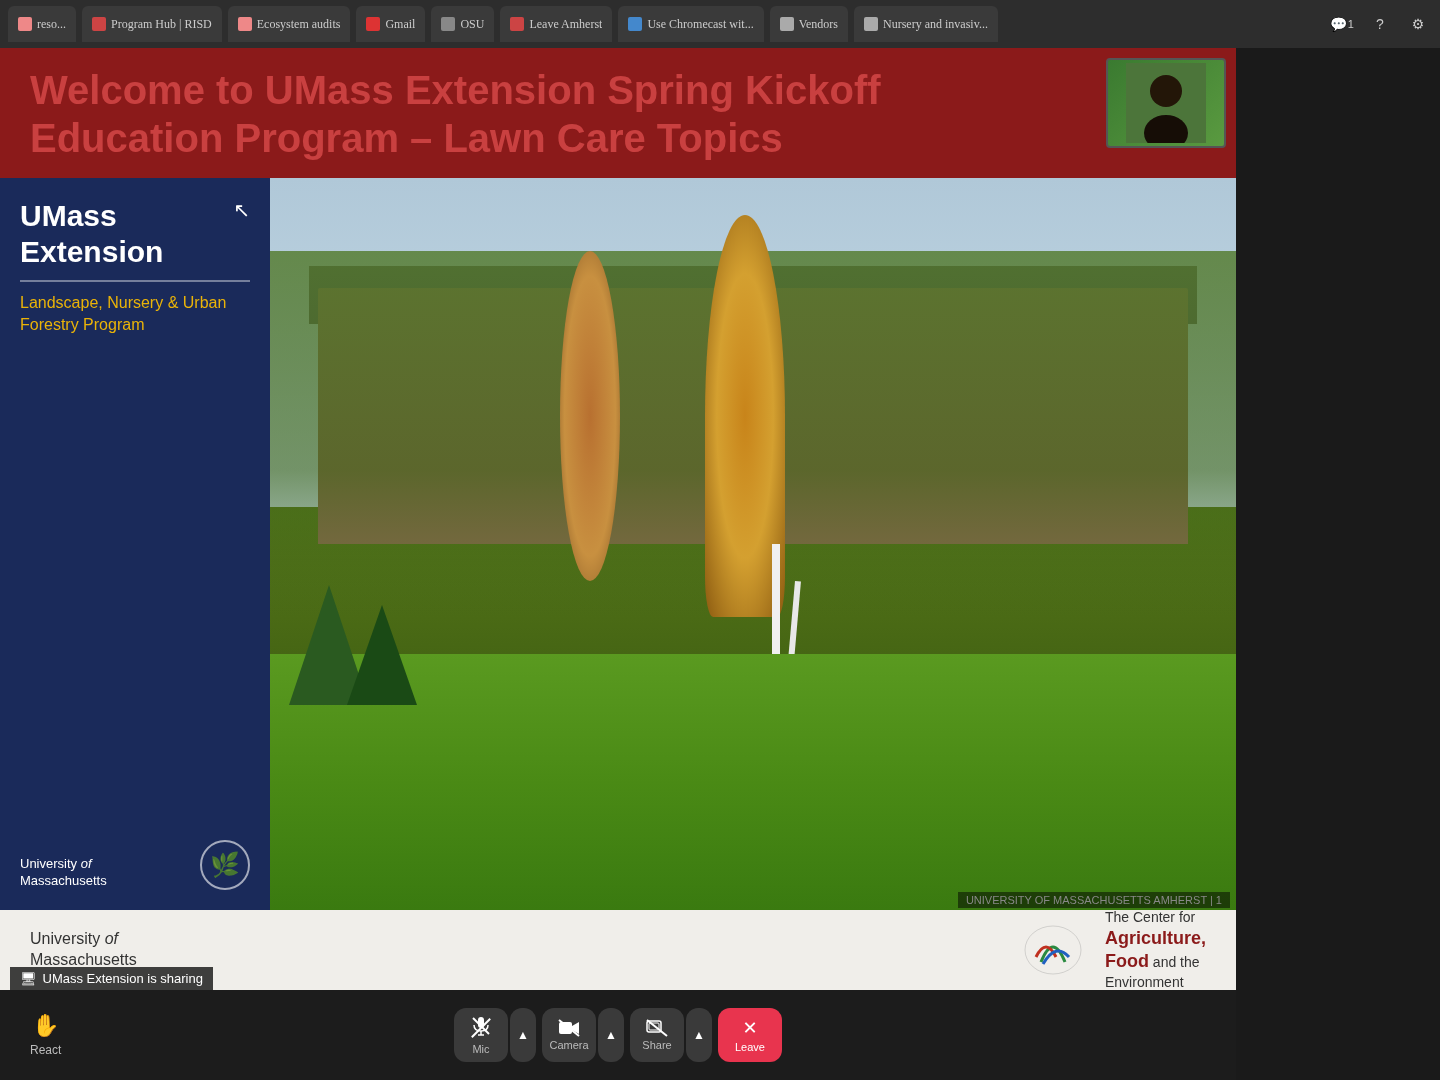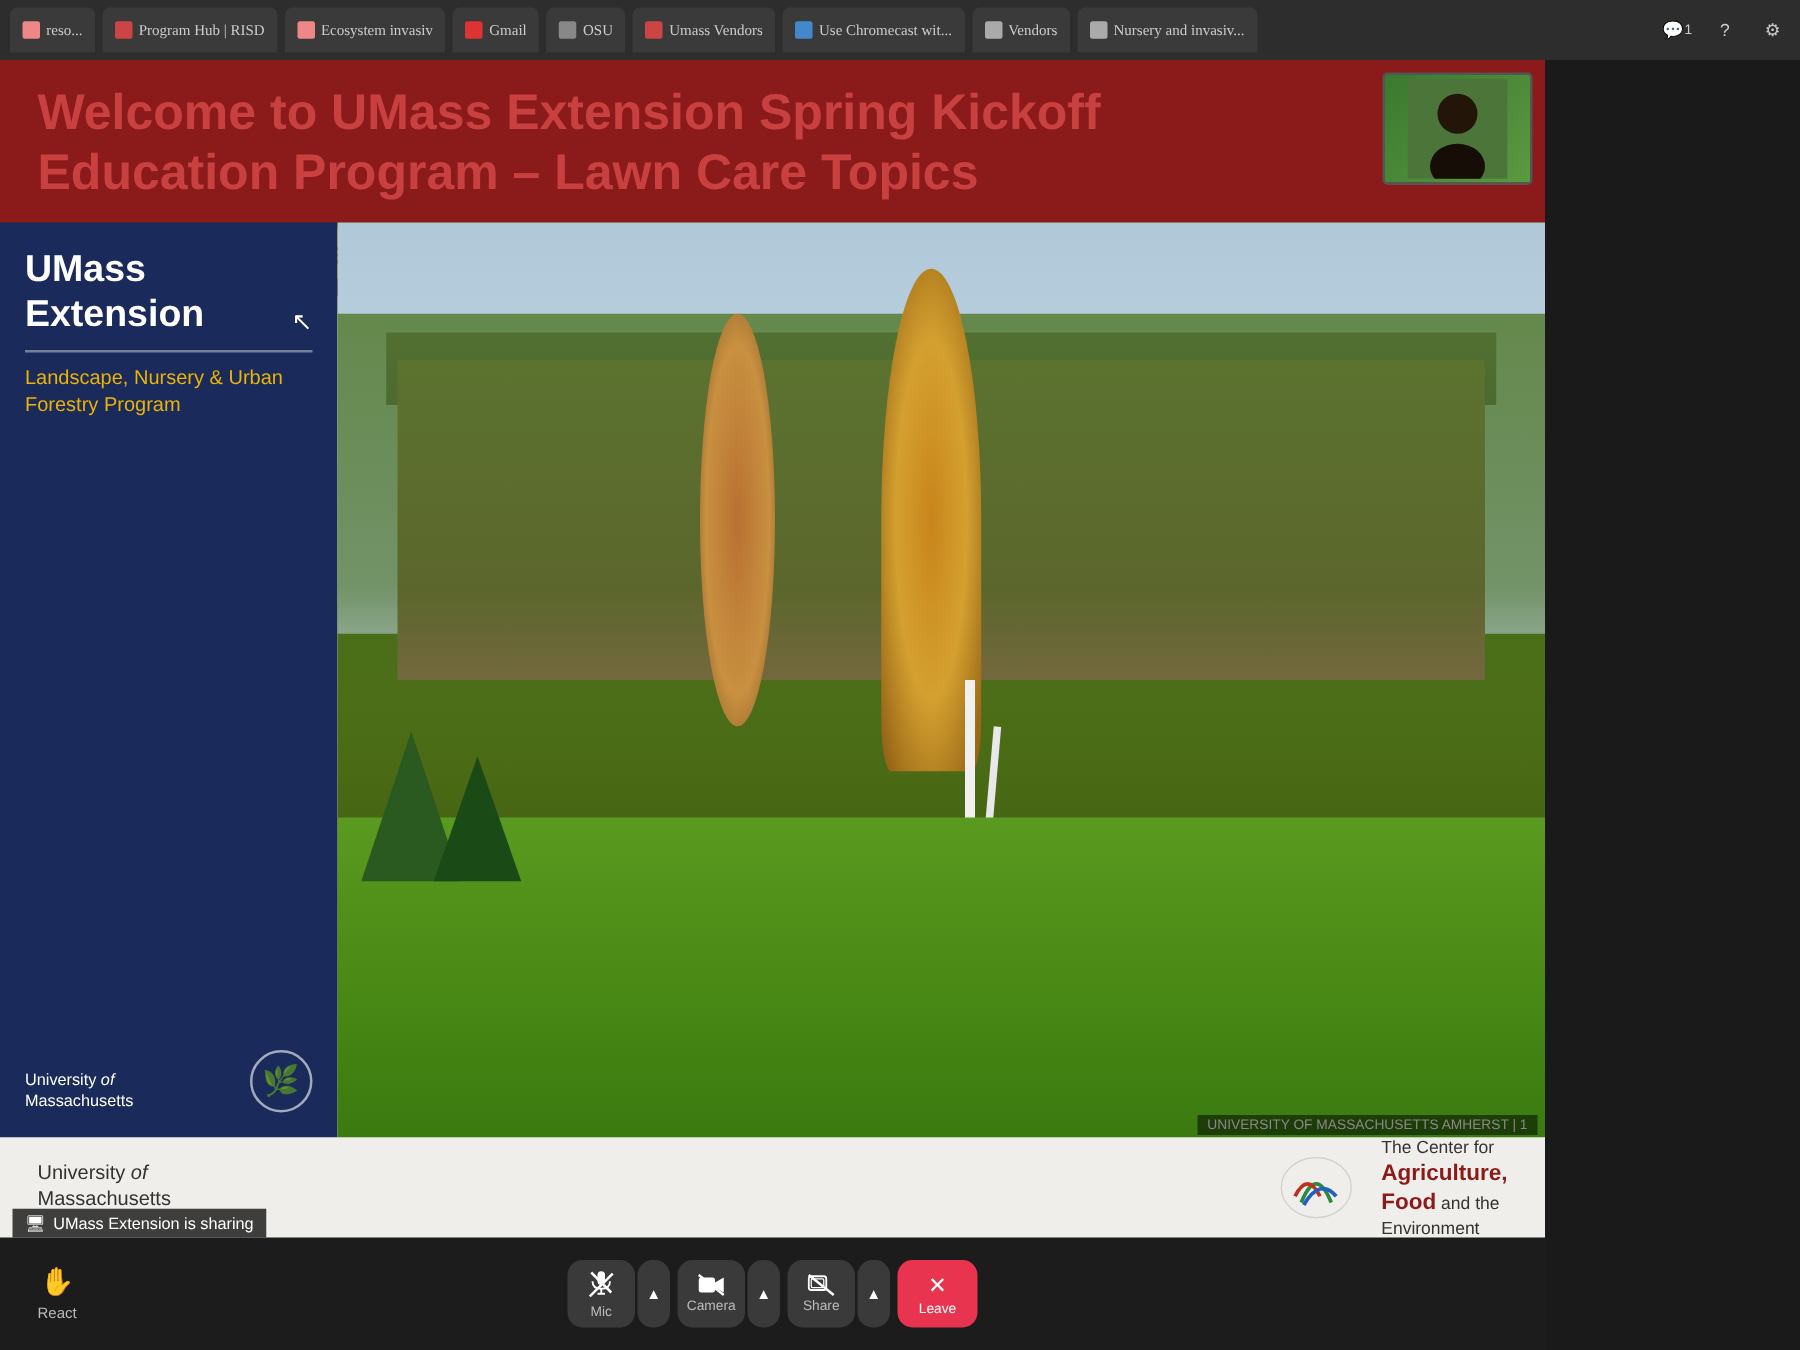--- a/index.html
+++ b/index.html
@@ -466,33 +466,33 @@
   <div class="tab-item">
     <div class="tab-favicon" style="background:#e88;"></div>
     <span class="tab-label">reso...</span>
   </div>
   <div class="tab-item">
     <div class="tab-favicon" style="background:#c44;"></div>
     <span class="tab-label">Program Hub | RISD</span>
   </div>
   <div class="tab-item">
     <div class="tab-favicon" style="background:#e88;"></div>
-    <span class="tab-label">Ecosystem invasiv</span>
+    <span class="tab-label">Ecosystem audits</span>
   </div>
   <div class="tab-item">
     <div class="tab-favicon" style="background:#d33;"></div>
     <span class="tab-label">Gmail</span>
   </div>
   <div class="tab-item">
     <div class="tab-favicon" style="background:#888;"></div>
     <span class="tab-label">OSU</span>
   </div>
   <div class="tab-item">
     <div class="tab-favicon" style="background:#c44;"></div>
-    <span class="tab-label">Umass Vendors</span>
+    <span class="tab-label">Leave Amherst</span>
   </div>
   <div class="tab-item">
     <div class="tab-favicon" style="background:#4488cc;"></div>
     <span class="tab-label">Use Chromecast wit...</span>
   </div>
   <div class="tab-item">
     <div class="tab-favicon" style="background:#aaa;"></div>
     <span class="tab-label">Vendors</span>
   </div>
   <div class="tab-item">
@@ -522,21 +522,21 @@
         <div class="slide-title" style="color:#c94040; font-size:40px; font-weight:900; font-family:Arial,sans-serif; line-height:1.2;">Welcome to UMass Extension Spring Kickoff Education Program – Lawn Care Topics</div>
         <div style="margin-top:10px;">
           <span class="slide-subtitle-banner" style="background:#FFE000; display:inline-block; padding:5px 14px;">
             <span class="slide-subtitle-text" style="color:#c00000; font-size:26px; font-weight:800; font-family:Arial,sans-serif;">We will start momentarily.</span>
           </span>
         </div>
       </div>
 
       <div class="slide-left-sidebar">
         <div>
-          <div style="display:flex; align-items:flex-end; justify-content:space-between;">
+          <div style="display:flex; align-items:flex-start; justify-content:space-between;">
             <span class="umass-ext-title">UMass Extension</span>
             <span class="cursor-icon">↖</span>
           </div>
           <hr class="sidebar-divider">
           <div class="sidebar-subtitle">Landscape, Nursery &amp; Urban Forestry Program</div>
         </div>
         <div class="umass-logo-area">
           <div>
             <div class="umass-logo-text">
               University <span>of</span><br>Massachusetts

